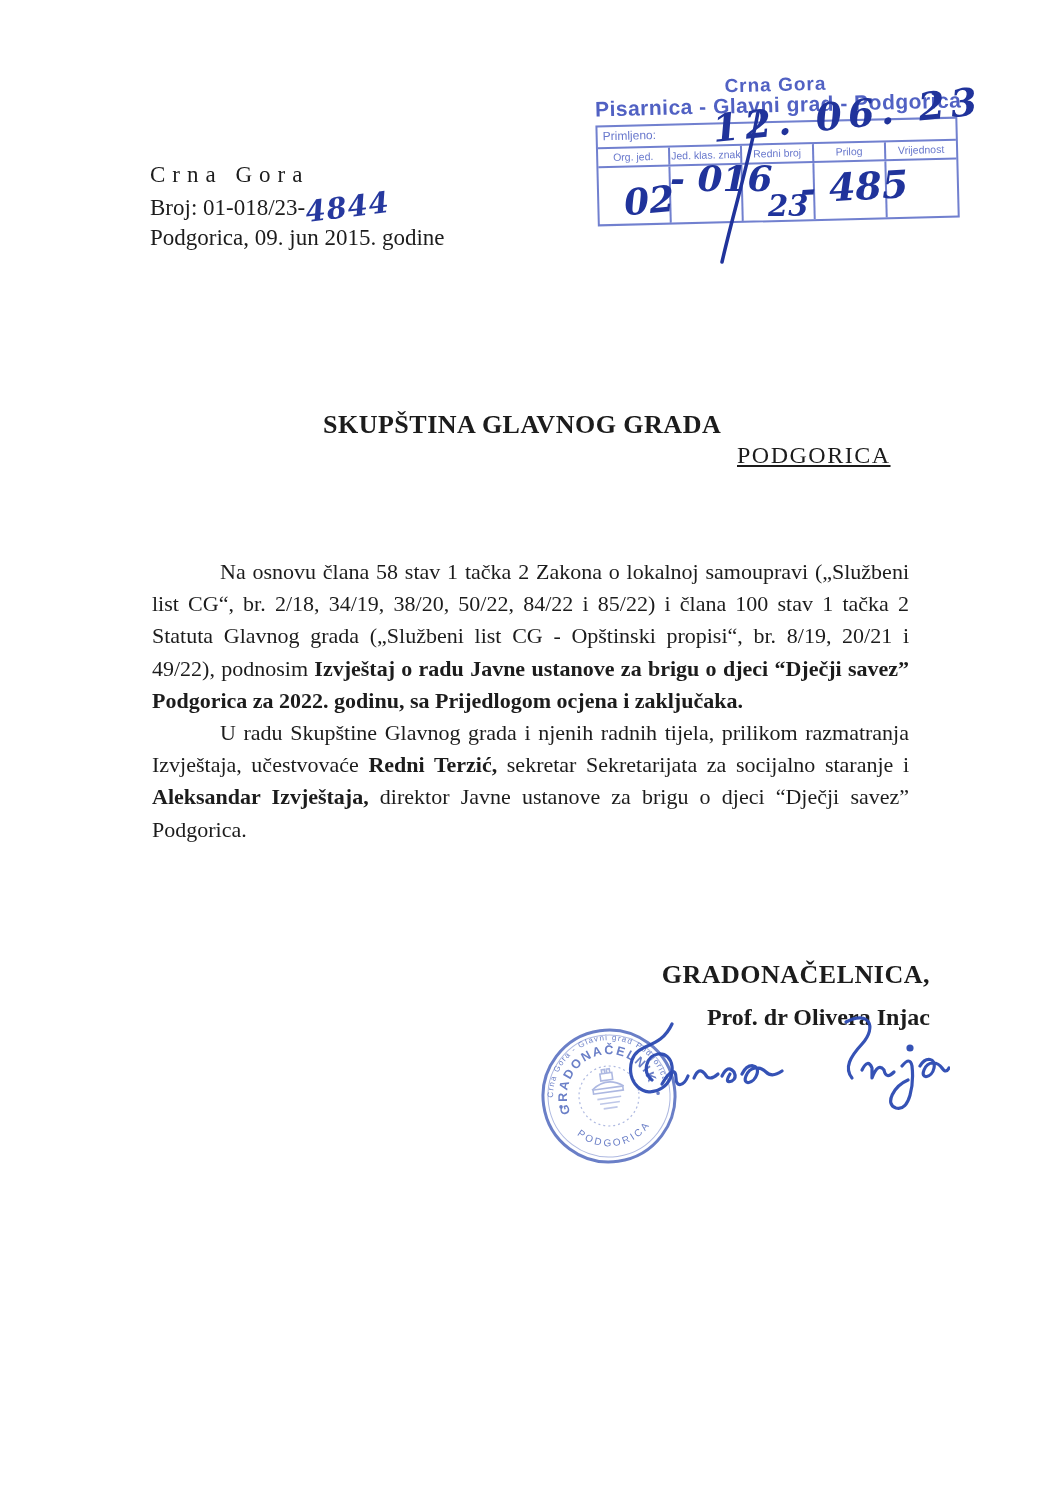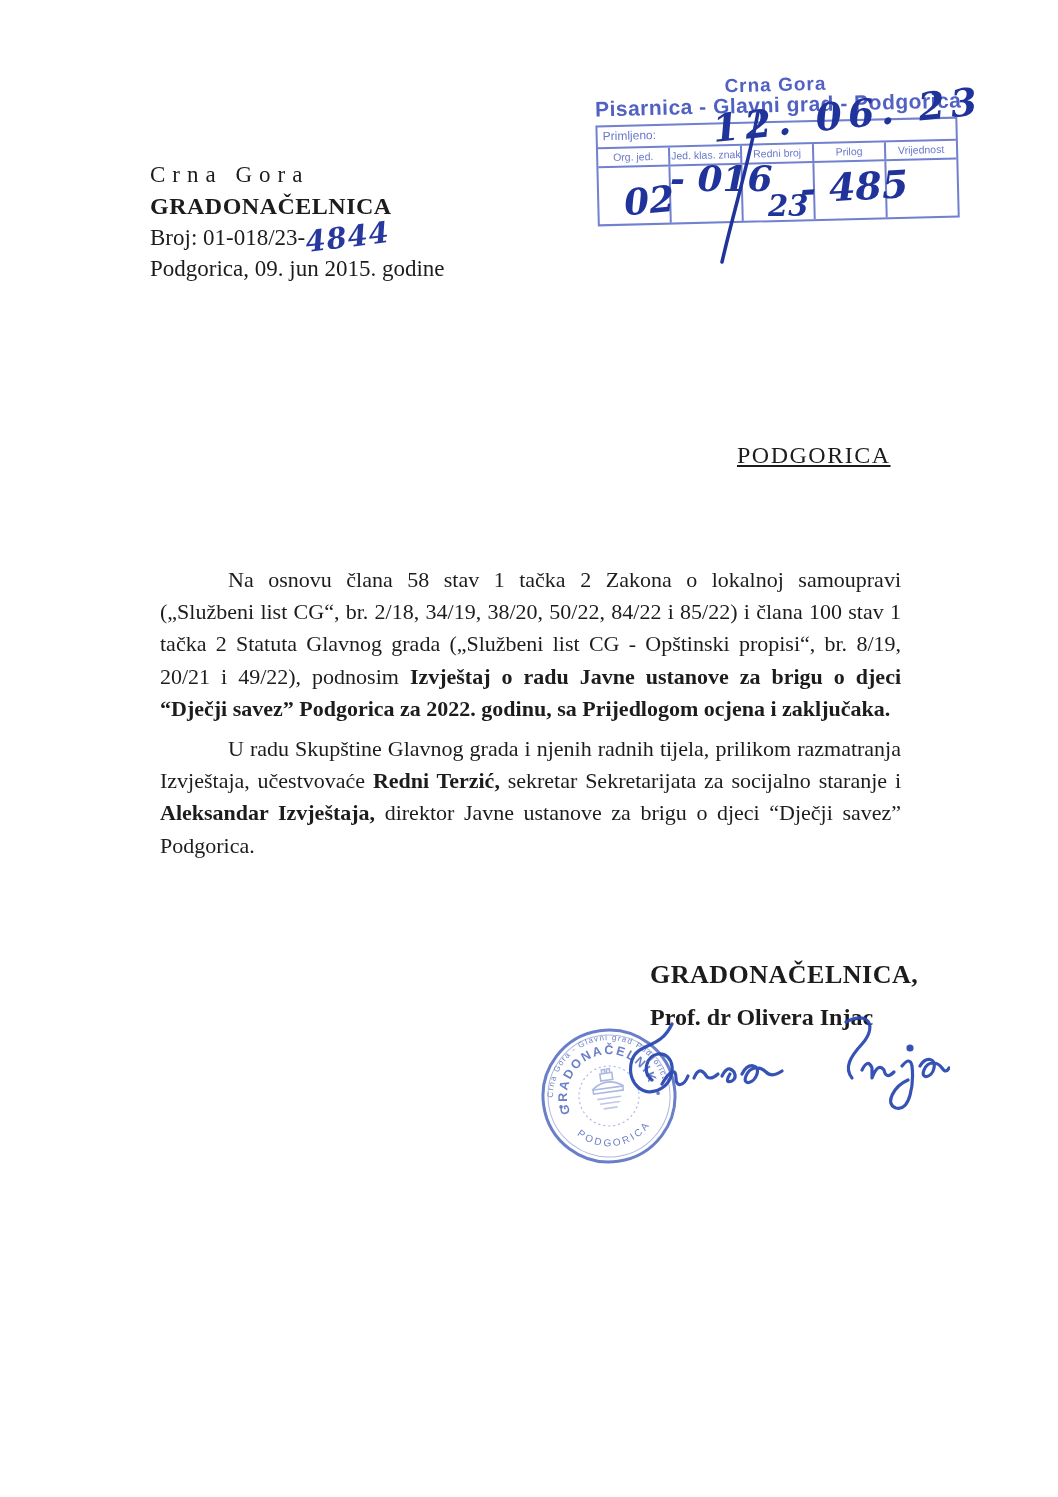--- a/index.html
+++ b/index.html
@@ -47,25 +47,25 @@
     color:#27399f;font-family:"DejaVu Serif",serif;font-style:italic;font-weight:bold;
     font-size:29px;display:inline-block;transform:rotate(-7deg) translateY(2px);letter-spacing:1px;line-height:1;
   }
 
   
   .recipient-title{position:absolute;left:323px;top:410px;font-weight:bold;font-size:26px;letter-spacing:.5px;}
   .recipient-city{position:absolute;left:737px;top:442px;font-size:24px;letter-spacing:1.5px;text-decoration:underline;}
 
   
   .body-text{position:absolute;left:152px;top:556px;width:757px;font-size:22px;line-height:32.2px;text-align:justify;}
-  .body-text p{margin:8px;text-indent:68px;}
+  .body-text p{margin:0;text-indent:68px;}
   .body-text b{font-weight:bold;}
 
   
-  .signature-block{position:absolute;left:650px;top:960px;width:280px;text-align:left;}
+  .signature-block{position:absolute;left:650px;top:960px;width:280px;text-align:right;}
   .sig-title{font-weight:bold;font-size:26px;letter-spacing:.5px;}
   .sig-name{font-weight:bold;font-size:24px;margin-top:14px;}
   .signature-svg{position:absolute;left:610px;top:1008px;}
   .round-seal{position:absolute;left:539px;top:1026px;}
 </style>
 </head>
 <body>
 
 <div class="page">
 
@@ -95,25 +95,25 @@
   <svg class="pen-stroke" width="80" height="170" viewBox="0 0 80 170">
     <path d="M 58,12 C 50,58 34,110 22,162" stroke="#20339b" stroke-width="3.5" fill="none" stroke-linecap="round"></path>
   </svg>
   <div class="hw hw-org">02</div>
   <div class="hw hw-klas">- 016</div>
   <div class="hw hw-redni">23</div>
   <div class="hw hw-prilog">- 485</div>
 
   <div class="letterhead">
     <div class="lh-country">Crna Gora</div>
-    <div class="lh-office">GRADONAČELNICA</div>
     <div class="lh-number"><span>Broj: 01-018/23-</span><span class="hw-ref">4844</span></div>
     <div>Podgorica, 09. jun 2015. godine</div>
   </div>
 
+  <div class="recipient-title">SKUPŠTINA GLAVNOG GRADA</div>
   <div class="recipient-city">PODGORICA</div>
 
   <div class="body-text">
     <p><span>Na osnovu člana 58 stav 1 tačka 2 Zakona o lokalnoj samoupravi („Službeni list CG“, br. 2/18, 34/19, 38/20, 50/22, 84/22 i 85/22) i člana 100 stav 1 tačka 2 Statuta Glavnog grada („Službeni list CG - Opštinski propisi“, br. 8/19, 20/21 i 49/22), podnosim </span><b>Izvještaj o radu Javne ustanove za brigu o djeci “Dječji savez” Podgorica za 2022. godinu, sa Prijedlogom ocjena i zaključaka.</b></p>
     <p><span>U radu Skupštine Glavnog grada i njenih radnih tijela, prilikom razmatranja Izvještaja, učestvovaće </span><b>Redni Terzić,</b><span> sekretar Sekretarijata za socijalno staranje i </span><b>Aleksandar Izvještaja,</b><span> direktor Javne ustanove za brigu o djeci “Dječji savez” Podgorica.</span></p>
   </div>
 
   <div class="signature-block">
     <div class="sig-title">GRADONAČELNICA,</div>
     <div class="sig-name">Prof. dr Olivera Injac</div>

